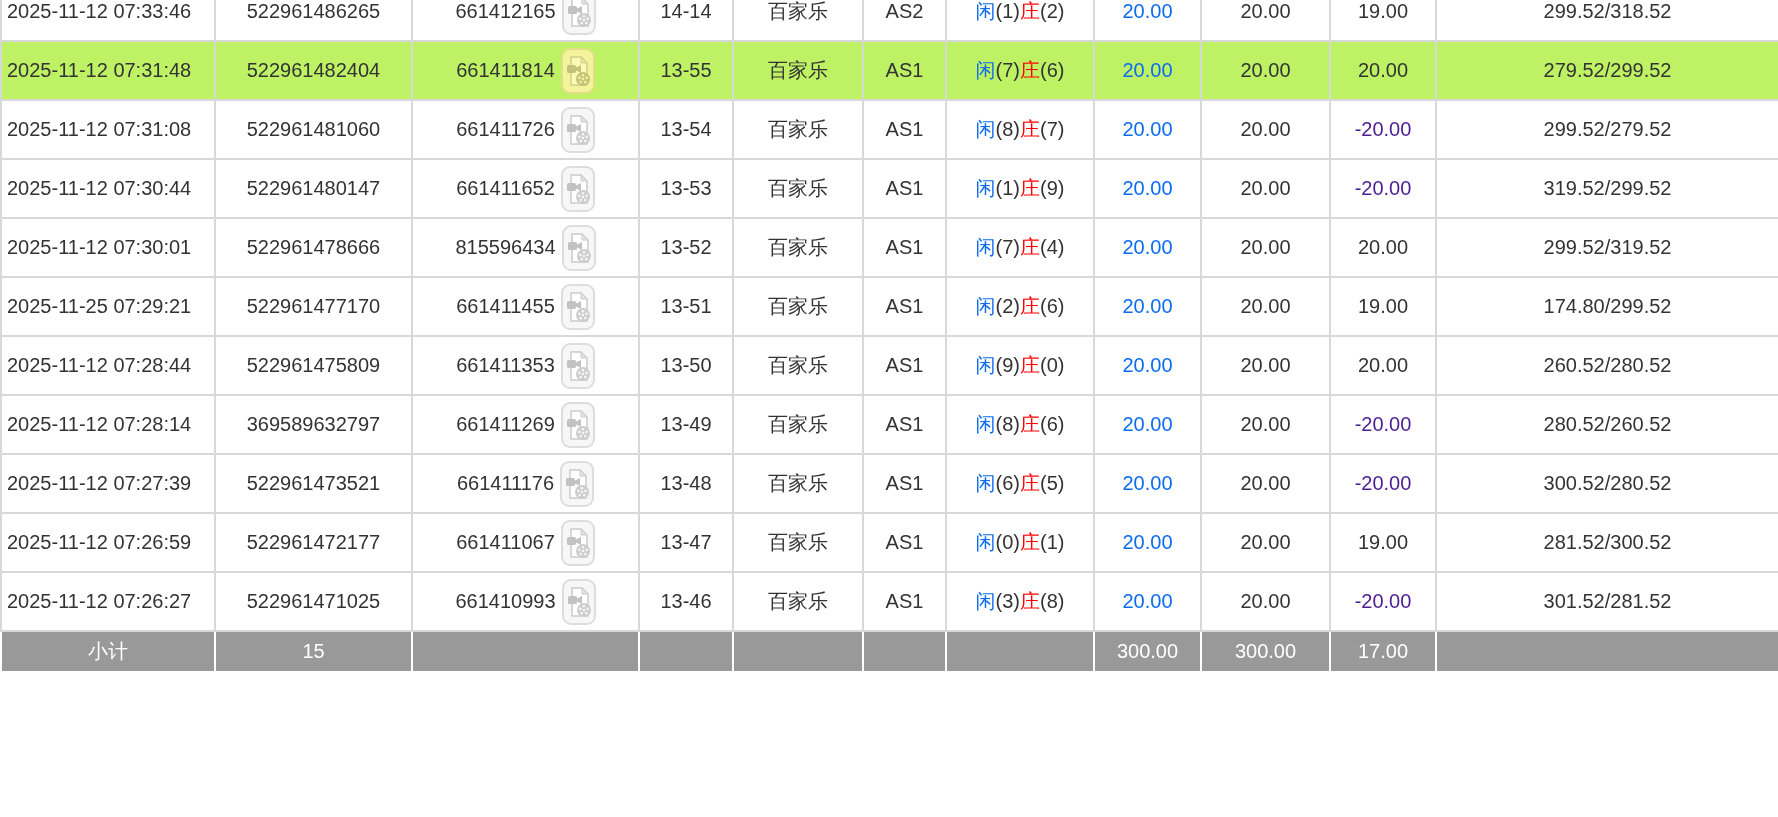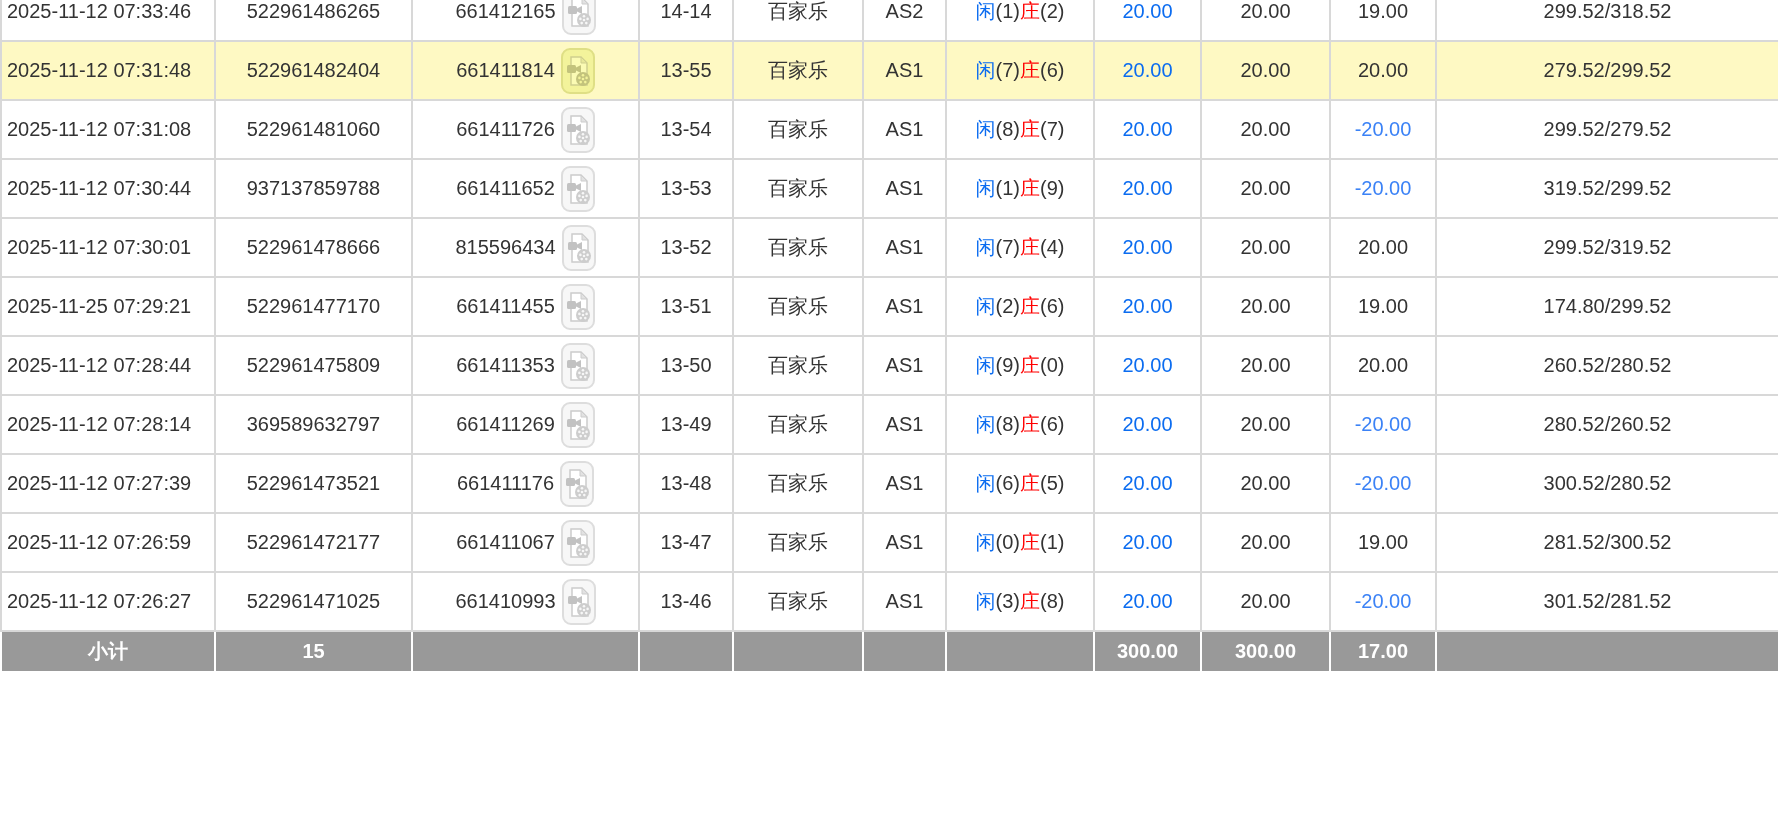--- a/index.html
+++ b/index.html
@@ -15,36 +15,36 @@
     width: 1778px;
   }
   td {
     border: 2px solid #d8d8d8;
     text-align: center; vertical-align: middle;
     font-size: 20px; white-space: nowrap; overflow: hidden;
     padding: 0;
   }
   tr.data-row { height: 59px; }
   tr.data-row td.c-time { text-align: left; padding-left: 5px; }
-  tr.hl td { background: #fef9c3; }
+  tr.hl td { background: #bef264; }
 
   .gameno-wrap { display: flex; align-items: center; justify-content: center; gap: 6px; }
   .vbtn { display: inline-flex; cursor: pointer; }
 
   .blue { color: #0b6cf0; }
   .red  { color: #ff0000; }
   .bet-link { color: #0b6cf0; cursor: pointer; }
-  td.neg { color: #3b82f6; }
+  td.neg { color: #4c1d95; }
   .grp { display: inline; }
   .grp.banker { }
 
   tr.summary-row { height: 41px; }
   tr.summary-row td {
     background: #999999; border-color: #ffffff;
-    color: #ffffff; font-weight: bold;
+    color: #ffffff; font-weight: normal;
   }
 
   
   .i-btn  { fill: #f7f7f7; stroke: #dddddd; stroke-width: 2; }
   .i-page { fill: #ffffff; stroke: #cccccc; stroke-width: 1.5; }
   .i-fold { fill: #e2e2e2; stroke: #cccccc; stroke-width: 1; }
   .i-cam  { fill: #c2c2c2; }
   .i-reel-o { fill: #cdcdcd; }
   .i-hole { fill: #f7f7f7; }
   tr.hl .i-btn  { fill: #f3f39b; stroke: #dfdf85; }
@@ -175,21 +175,21 @@
       <span class="grp"><span class="blue">闲</span><span>(8)</span></span><span class="grp banker"><span class="red">庄</span><span>(7)</span></span>
     </td>
     <td class="c-bet"><span class="bet-link">20.00</span></td>
     <td class="c-valid">20.00</td>
     <td class="c-winloss neg">-20.00</td>
     <td class="c-balance">299.52/279.52</td>
   </tr>
 
   <tr class="data-row">
     <td class="c-time">2025-11-12 07:30:44</td>
-    <td class="c-betid">937137859788</td>
+    <td class="c-betid">522961480147</td>
     <td class="c-gameno">
       <div class="gameno-wrap">
         <span>661411652</span>
         <span class="vbtn">
           <svg class="vicon" width="34" height="46" viewBox="0 0 34 46">
             <rect class="i-btn" x="1" y="1" width="32" height="44" rx="8"></rect>
             <path class="i-page" d="M10 9 h10 l6 6 v22 h-16 z"></path>
             <path class="i-fold" d="M20 9 v6 h6 z"></path>
             <rect class="i-cam" x="6" y="17" width="9" height="8" rx="1.5"></rect>
             <path class="i-cam" d="M15 19.5 l5 -2.5 v8 l-5 -2.5 z"></path>

